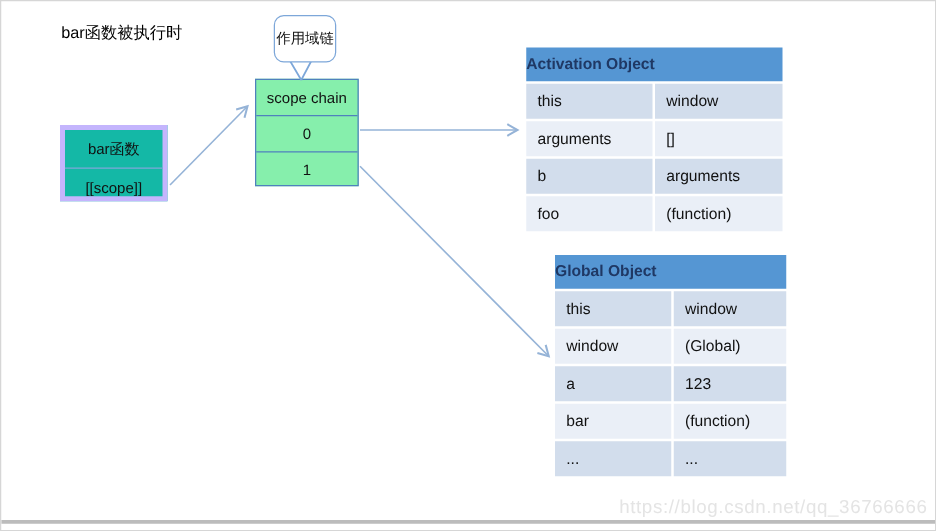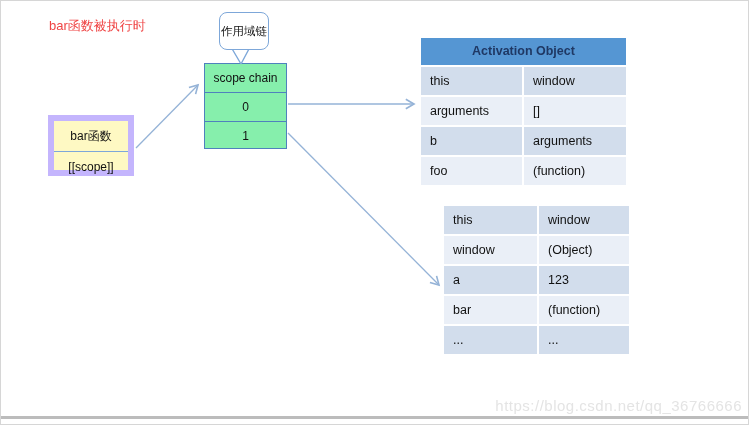--- a/index.html
+++ b/index.html
@@ -4,26 +4,26 @@
 <style>
   html,body { margin:0; padding:0; background:#ffffff; }
   #canvas {
     position:relative; width:749px; height:425px; background:#ffffff;
     border:1px solid #d6d6d6; box-sizing:border-box; overflow:hidden;
     font-family:"Liberation Sans", sans-serif; color:#111;
   }
   .abs { position:absolute; }
 
   
-  #title { left:48px; top:16px; font-size:13px; color:#ef4444; }
+  #title { left:48px; top:16px; font-size:13px; color:#000000; }
 
   
   #bar-box {
-    left:47px; top:114px; width:86px; height:61px;
-    border:6px solid #c4b5fd; box-sizing:border-box; background:#fef9c3;
+    left:47px; top:99px; width:86px; height:61px;
+    border:4px solid #c4b5fd; box-sizing:border-box; background:#14b8a6;
   }
   #bar-box .cell {
     height:30px; line-height:30px; text-align:center; font-size:12px;
   }
   #bar-box .cell + .cell { border-top:1px solid #7da7d9; }
 
   
   #scope-box {
     left:203px; top:62px; width:83px; height:86px;
     border:1px solid #4f81bd; box-sizing:border-box; background:#86efac;
@@ -37,21 +37,21 @@
   #callout {
     left:218px; top:11px; width:50px; height:38px;
     border:1.4px solid #7da7d9; border-radius:8px; box-sizing:border-box;
     background:#fff; display:flex; flex-direction:row; justify-content:center;
     align-items:center; font-size:11.5px; line-height:1.25; z-index:2;
   }
 
   
   .ptable { box-sizing:border-box; font-size:12.5px; }
   .ptable .thead {
-    height:27px; line-height:27px; text-align:center; font-weight:bold;
+    height:27px; line-height:27px; font-weight:bold;
     background:#5596d3; color:#1f3864; font-size:12.5px;
   }
   .ptable .trow { display:flex; margin-top:2px; height:28px; line-height:28px; }
   .ptable .c1 { padding-left:9px; margin-right:2px; box-sizing:border-box; }
   .ptable .c2 { flex:1; padding-left:9px; box-sizing:border-box; }
   .row-dark  .c1, .row-dark  .c2 { background:#d2ddec; }
   .row-light .c1, .row-light .c2 { background:#eaeff7; }
 
   #ao-table { left:420px; top:37px; width:205px; }
   #ao-table .c1 { width:101px; }
@@ -104,27 +104,28 @@
       <div class="c1">b</div>
       <div class="c2">arguments</div>
     </div>
     <div class="trow row-light">
       <div class="c1">foo</div>
       <div class="c2">(function)</div>
     </div>
   </div>
 
   <div id="go-table" class="abs ptable">
+    <div class="thead">Global Object</div>
     <div class="trow row-dark">
       <div class="c1">this</div>
       <div class="c2">window</div>
     </div>
     <div class="trow row-light">
       <div class="c1">window</div>
-      <div class="c2">(Object)</div>
+      <div class="c2">(Global)</div>
     </div>
     <div class="trow row-dark">
       <div class="c1">a</div>
       <div class="c2">123</div>
     </div>
     <div class="trow row-light">
       <div class="c1">bar</div>
       <div class="c2">(function)</div>
     </div>
     <div class="trow row-dark">

